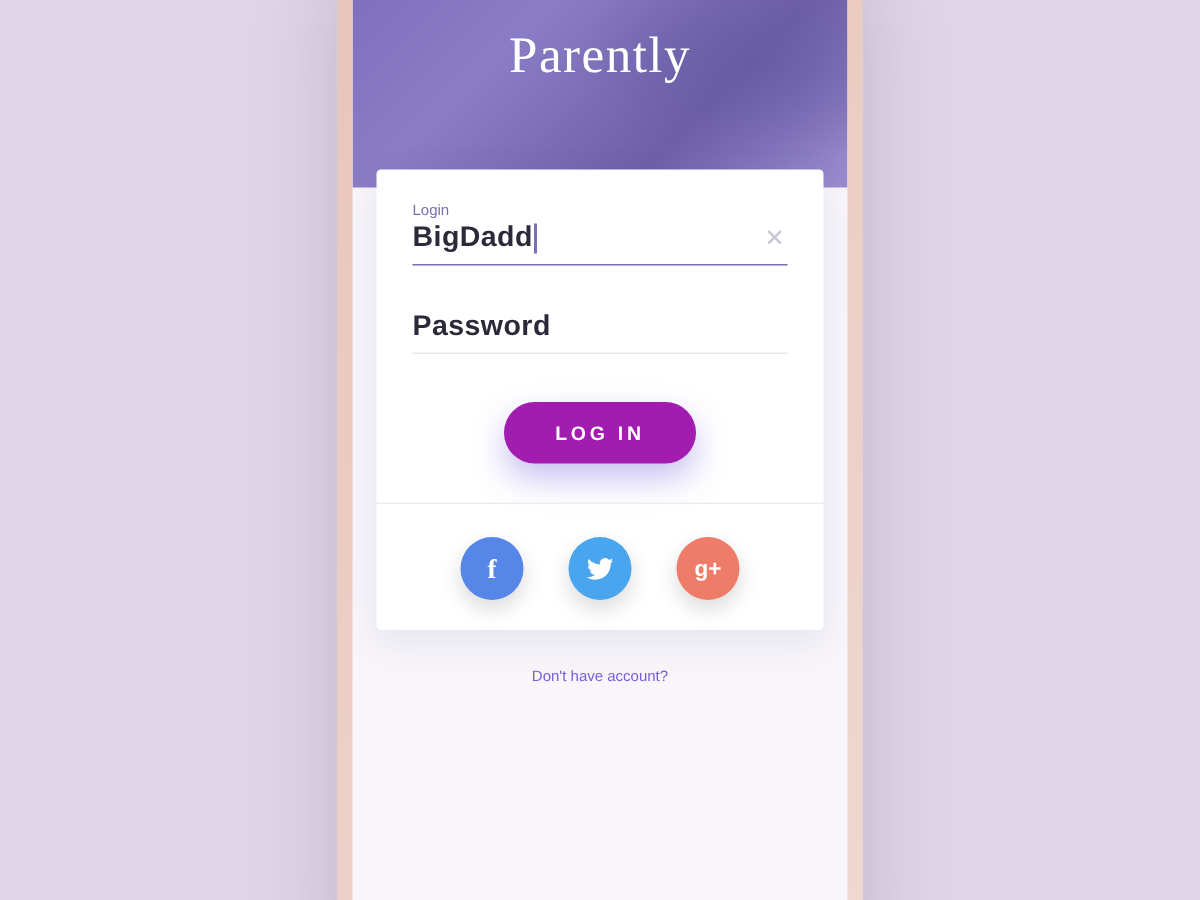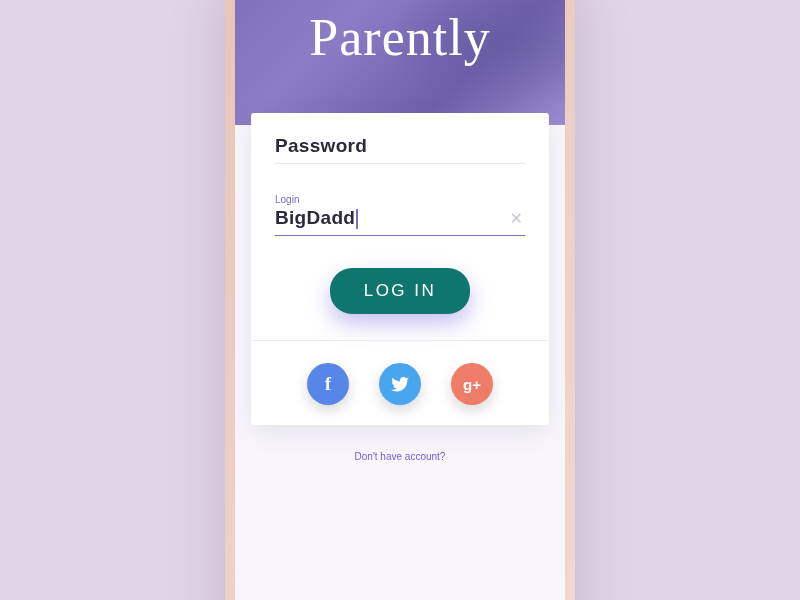--- a/index.html
+++ b/index.html
@@ -49,21 +49,21 @@
     }
     .back-arrow {
       position: absolute;
       top: 22px;
       left: 18px;
       cursor: pointer;
       z-index: 2;
     }
     .app-title {
       font-family: 'Brush Script MT', cursive;
-      font-size: 52px;
+      font-size: 34px;
       color: #fff;
       font-weight: 400;
       letter-spacing: 1px;
       z-index: 2;
       margin-top: -10px;
     }
     .card {
       background: #fff;
       margin: -12px 16px 0;
       border-radius: 3px;
@@ -112,28 +112,28 @@
     }
     .placeholder {
       font-size: 19px;
       font-weight: 700;
       color: #2a2a3a;
       letter-spacing: 0.3px;
     }
     .login-btn {
       display: block;
       margin: 32px auto 10px;
-      background: #0f766e;
+      background: #a21caf;
       color: #fff;
       border: none;
       border-radius: 22px;
       padding: 13px 34px;
-      font-size: 17px;
+      font-size: 13px;
       letter-spacing: 2.5px;
-      font-weight: 400;
+      font-weight: 700;
       cursor: pointer;
       box-shadow: 0 10px 22px rgba(117,94,219,0.4);
     }
     .divider { height: 1px; background: #eeeaf4; margin: 26px -24px 0; }
     .social-row {
       display: flex;
       justify-content: center;
       gap: 30px;
       padding-top: 22px;
     }
@@ -166,33 +166,33 @@
   <div class="screen">
     <div class="header">
       <div class="back-arrow">
         
       </div>
       <div class="app-title">Parently</div>
     </div>
 
     <div class="card">
       <div class="field-group">
-        <div class="field-input-wrap inactive">
-          <span class="placeholder">Password</span>
-        </div>
-      </div>
-
-      <div class="field-group">
         <span class="field-label">Login</span>
         <div class="field-input-wrap">
           <span class="field-value"><span>BigDadd</span><span class="cursor"></span></span>
           <span class="clear-x">✕</span>
         </div>
       </div>
 
+      <div class="field-group">
+        <div class="field-input-wrap inactive">
+          <span class="placeholder">Password</span>
+        </div>
+      </div>
+
       <button class="login-btn">LOG IN</button>
 
       <div class="divider"></div>
 
       <div class="social-row">
         <div class="social-btn fb">
           <span style="font-weight:700;font-size:18px;font-family:Georgia,serif">f</span>
         </div>
         <div class="social-btn tw">
           <svg width="18" height="15" viewBox="0 0 18 15" fill="#fff">

